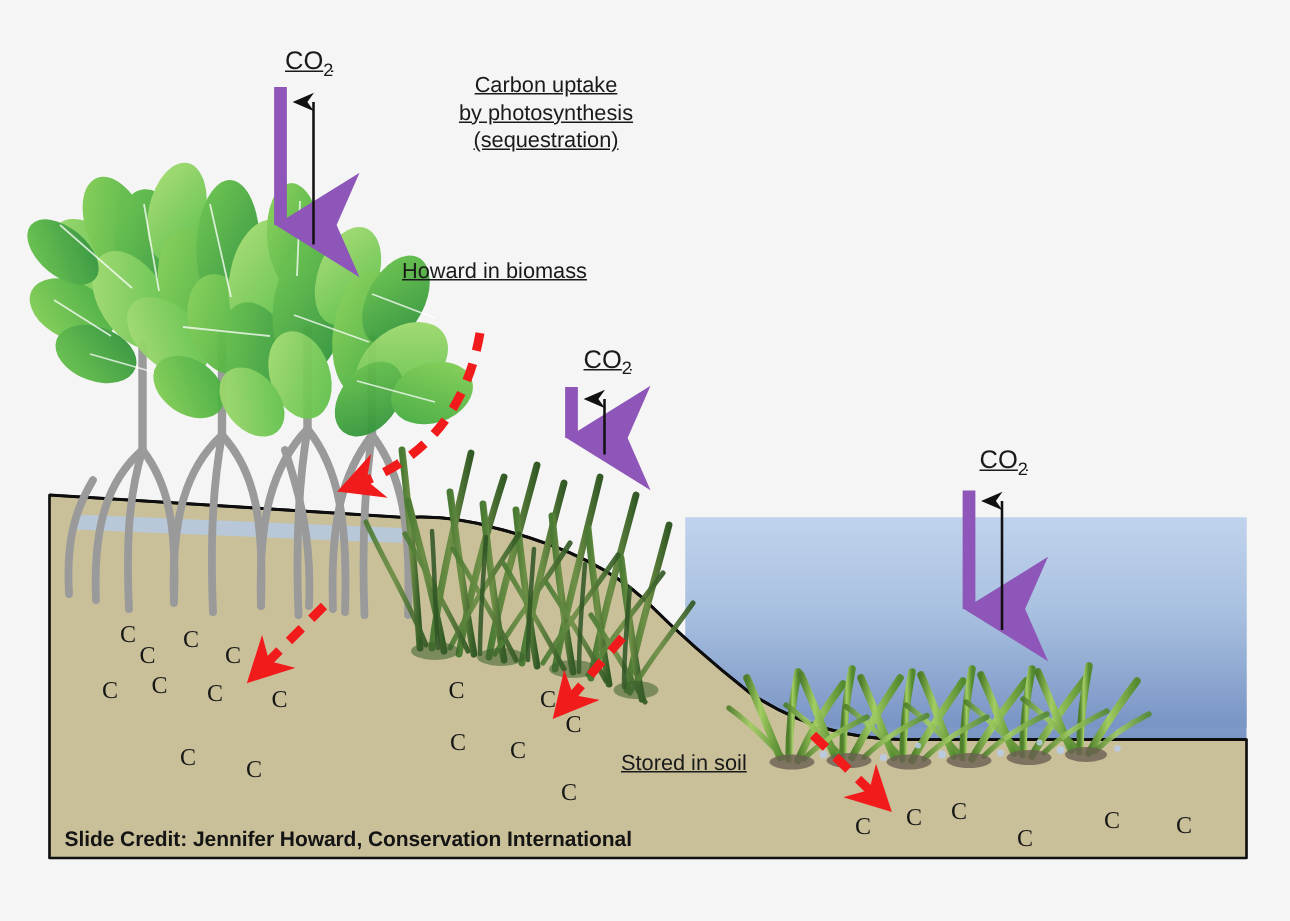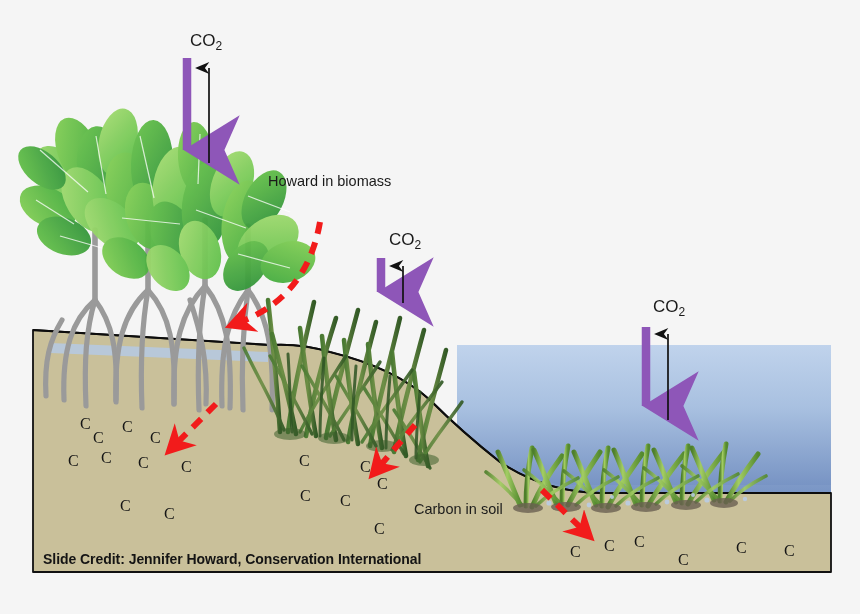--- a/index.html
+++ b/index.html
@@ -17,20 +17,21 @@
     font-family: "Liberation Sans", sans-serif;
   }
   #scene { position: absolute; inset: 0; }
 
   .label {
     position: absolute;
     color: #1a1a1a;
     font-family: "Liberation Sans", sans-serif;
     white-space: pre;
     line-height: 1.28;
+    text-decoration: underline;
   }
   .co2-label { font-size: 17px; }
   .co2-label .sub { font-size: 12px; vertical-align: sub; }
   .para { font-size: 14.5px; text-align: center; }
   .biomass-label { font-size: 14.5px; }
   .soil-label { font-size: 14.5px; }
 
   .cmark {
     position: absolute;
     font-family: "Liberation Serif", serif;
@@ -302,28 +303,29 @@
     <g stroke="#f21b1b" stroke-width="6" fill="none" stroke-dasharray="12 9" stroke-linecap="butt">
       <path d="M320,222 C312,268 288,304 240,322" marker-end="url(#rdHead)"></path>
       <path d="M216,404 L176,444" marker-end="url(#rdHead)"></path>
       <path d="M415,425 L379,467" marker-end="url(#rdHead)"></path>
       <path d="M542,490 L583,530" marker-end="url(#rdHead)"></path>
     </g>
   </svg>
 
   <div class="label co2-label" style="left:190px; top:30px;"><span>CO</span><span class="sub">2</span></div>
 
+  <div class="label para" style="left:266px; top:48px; width:196px;"><span>Carbon uptake</span><br><span>by photosynthesis</span><br><span>(sequestration)</span></div>
 
   <div class="label biomass-label" style="left:268px; top:172px;">Howard in biomass</div>
 
   <div class="label co2-label" style="left:389px; top:229px;"><span>CO</span><span class="sub">2</span></div>
 
   <div class="label co2-label" style="left:653px; top:296px;"><span>CO</span><span class="sub">2</span></div>
 
-  <div class="label soil-label" style="left:414px; top:500px;">Carbon in soil</div>
+  <div class="label soil-label" style="left:414px; top:500px;">Stored in soil</div>
 
   <div id="carbon-layer">
       <div class="cmark" style="left: 80px; top: 415px;">C</div>
       <div class="cmark" style="left: 122px; top: 418px;">C</div>
       <div class="cmark" style="left: 93px; top: 429px;">C</div>
       <div class="cmark" style="left: 150px; top: 429px;">C</div>
       <div class="cmark" style="left: 68px; top: 452px;">C</div>
       <div class="cmark" style="left: 101px; top: 449px;">C</div>
       <div class="cmark" style="left: 138px; top: 454px;">C</div>
       <div class="cmark" style="left: 181px; top: 458px;">C</div>

